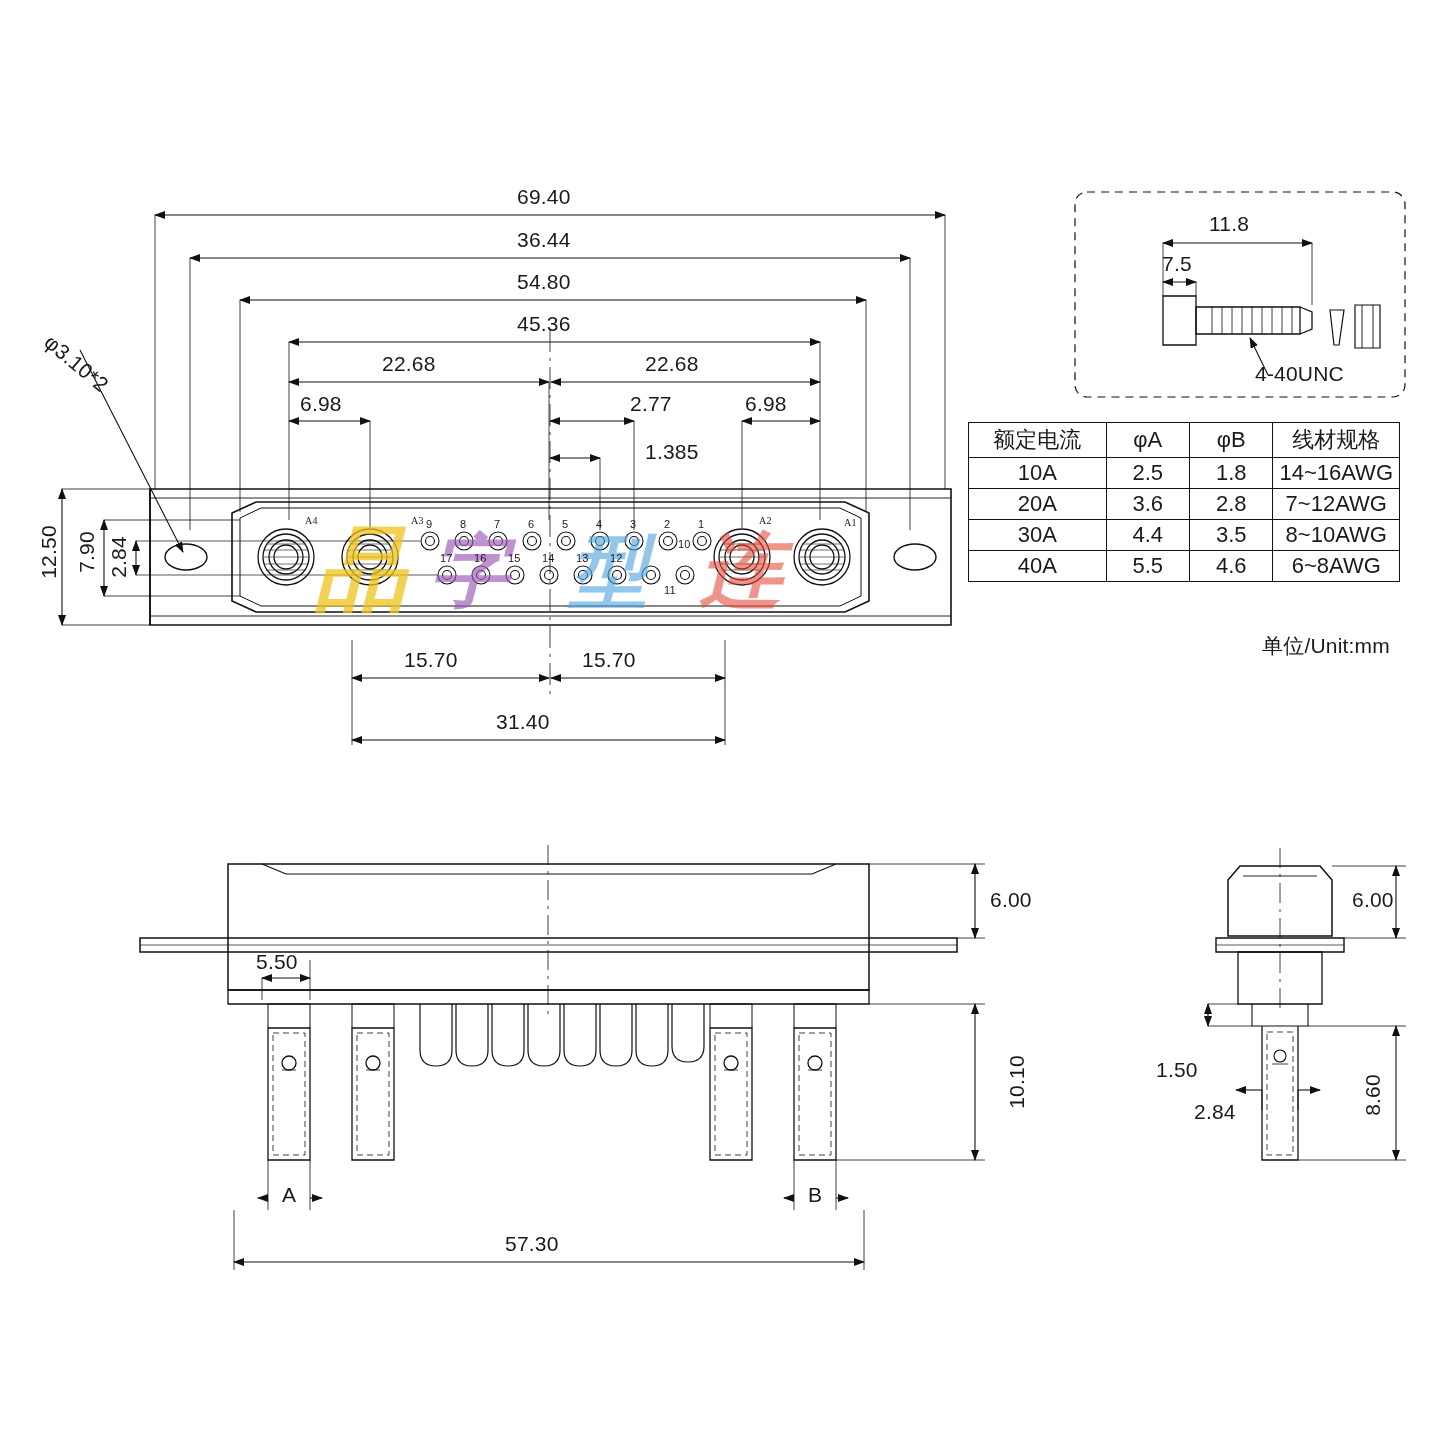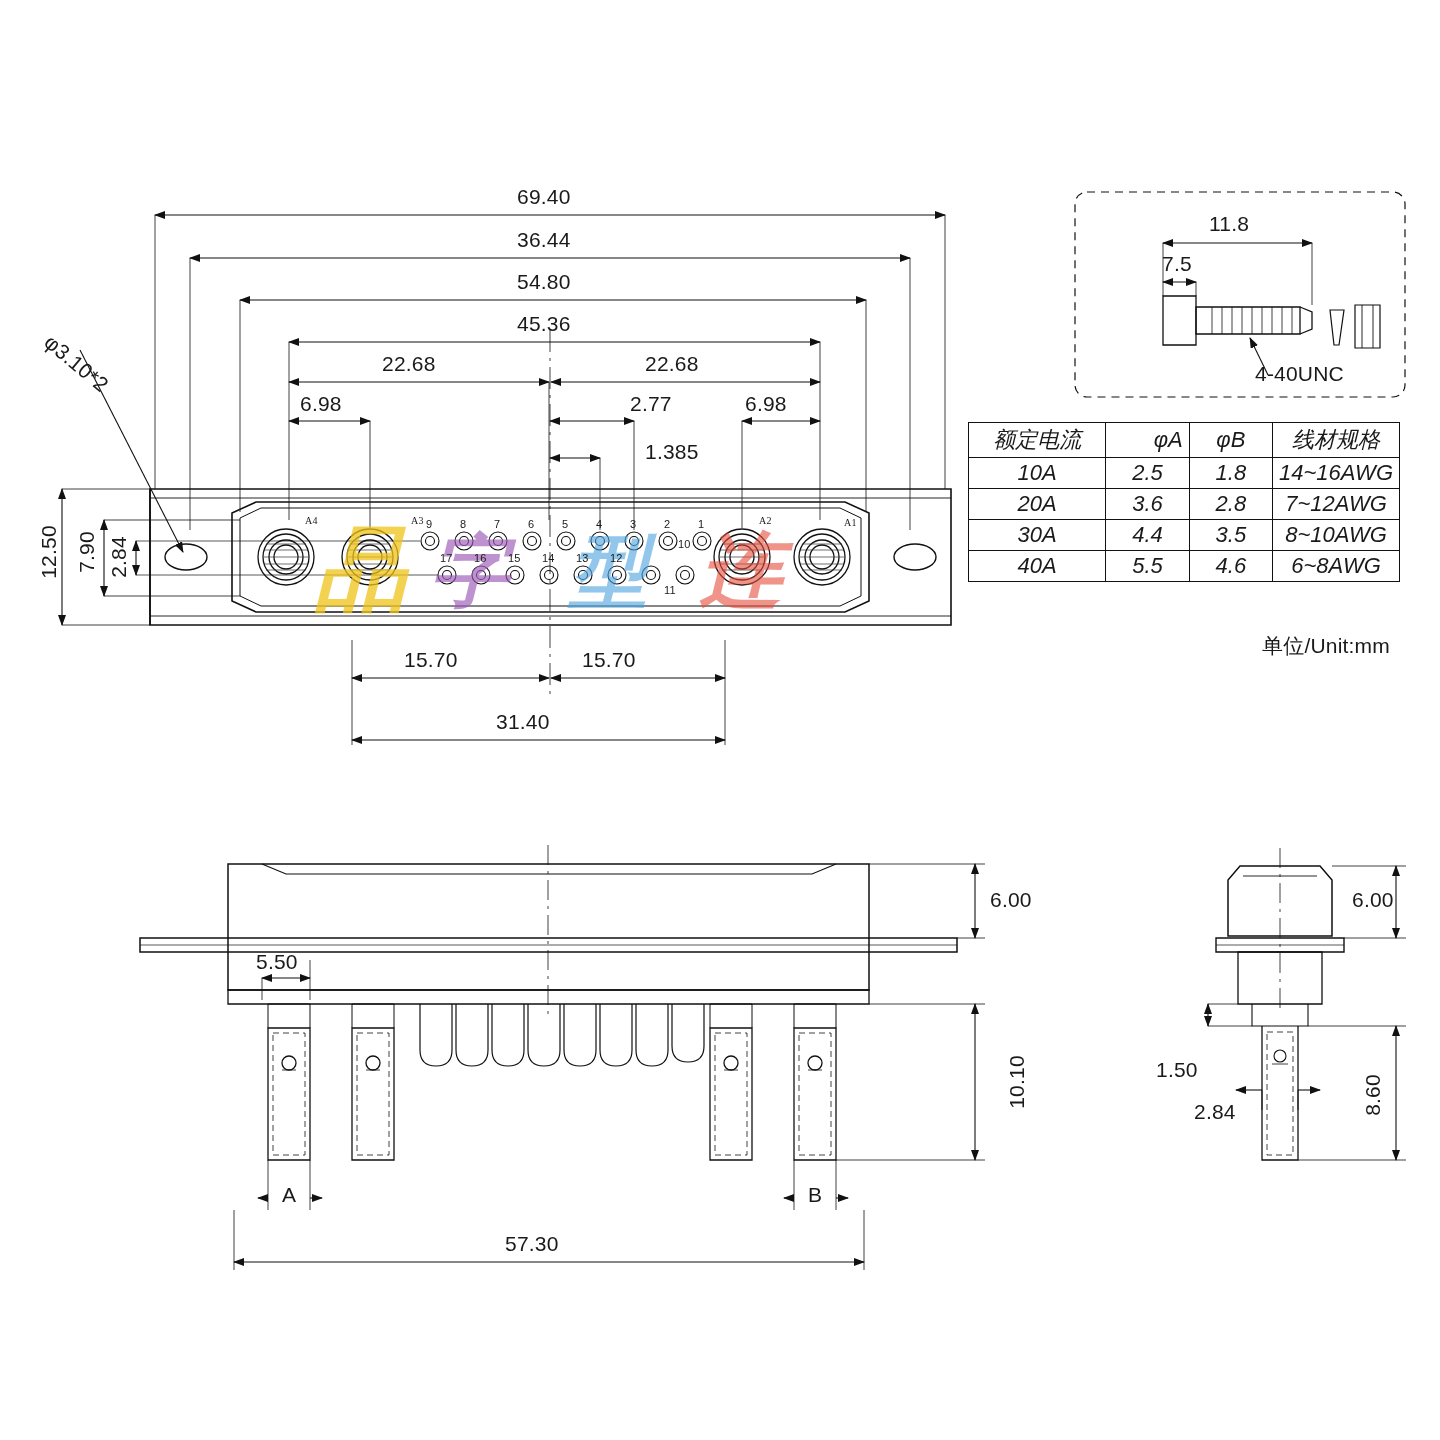--- a/index.html
+++ b/index.html
@@ -3,21 +3,21 @@
 <meta charset="utf-8">
 <style>
   html,body{margin:0;padding:0;}
   body{width:1440px;height:1440px;background:#ffffff;font-family:"Liberation Sans",sans-serif;color:#1a1a1a;position:relative;overflow:hidden;}
   .stage{position:absolute;left:0;top:0;width:1440px;height:1440px;}
   .lbl{position:absolute;font-size:21px;white-space:nowrap;letter-spacing:.2px;}
   .lbl.small{font-size:10px;font-family:Liberation Serif, serif;}
   .lbl.tiny{font-size:11px;}
   svg{position:absolute;left:0;top:0;width:1440px;height:1440px;overflow:visible;}
   table.spec{position:absolute;border-collapse:collapse;}
-  table.spec td,table.spec th{border:1.6px solid #111;text-align:center;font-weight:normal;font-size:22px;padding:2px 6px;font-family:"Liberation Sans",sans-serif;font-style:italic;}
+  table.spec td,table.spec th{border:1.6px solid #111;text-align:center;font-weight:normal;font-size:22px;padding:2px 6px;font-family:"Liberation Sans",sans-serif;}
   .wm{position:absolute;font-family:"Liberation Serif",serif;font-style:italic;font-weight:bold;pointer-events:none;}
 </style>
 </head>
 <body>
 
 <div class="stage">
 
   <svg viewBox="0 0 1440 1440">
     <defs>
       <marker id="ar" markerWidth="12" markerHeight="12" refX="10" refY="4" orient="auto" markerUnits="userSpaceOnUse">
@@ -336,21 +336,21 @@
   <div class="lbl tiny" style="left:678px;top:538px;">10</div>
 
   <div class="lbl" style="left:1209px;top:212px;">11.8</div>
   <div class="lbl" style="left:1162px;top:252px;">7.5</div>
   <div class="lbl" style="left:1255px;top:362px;">4-40UNC</div>
 
   <table class="spec" style="left:968px;top:422px;width:432px;">
     <thead>
       <tr>
         <th style="width:128px;">额定电流</th>
-        <th style="width:72px;text-align:right;">φA</th>
+        <th style="width:72px;">φA</th>
         <th style="width:72px;">φB</th>
         <th>线材规格</th>
       </tr>
     </thead>
     <tbody>
       <tr>
         <td>10A</td>
         <td>2.5</td>
         <td>1.8</td>
         <td>14~16AWG</td>

